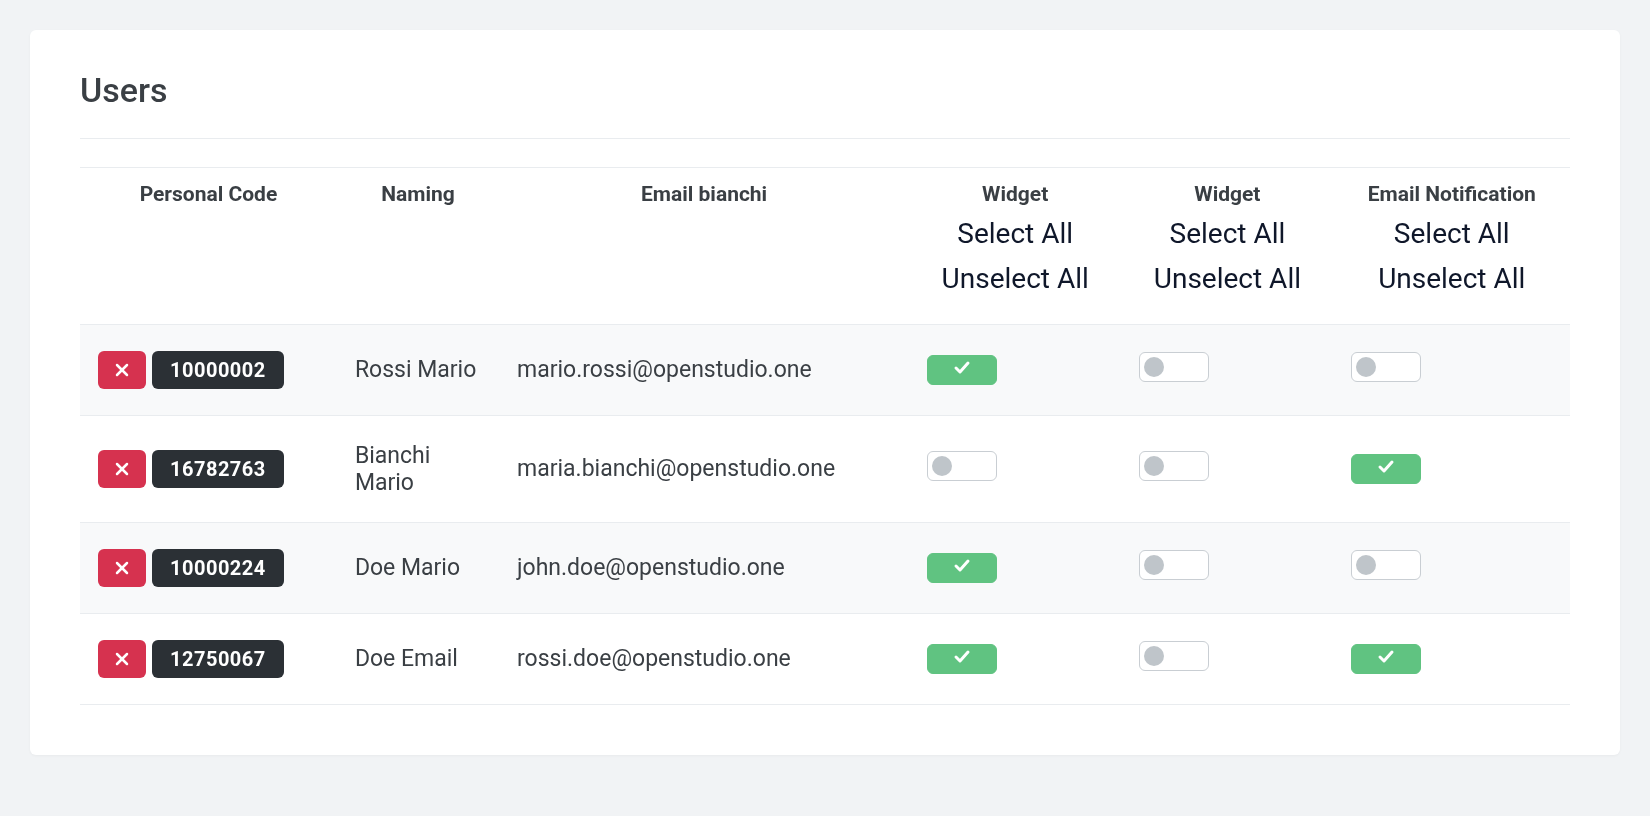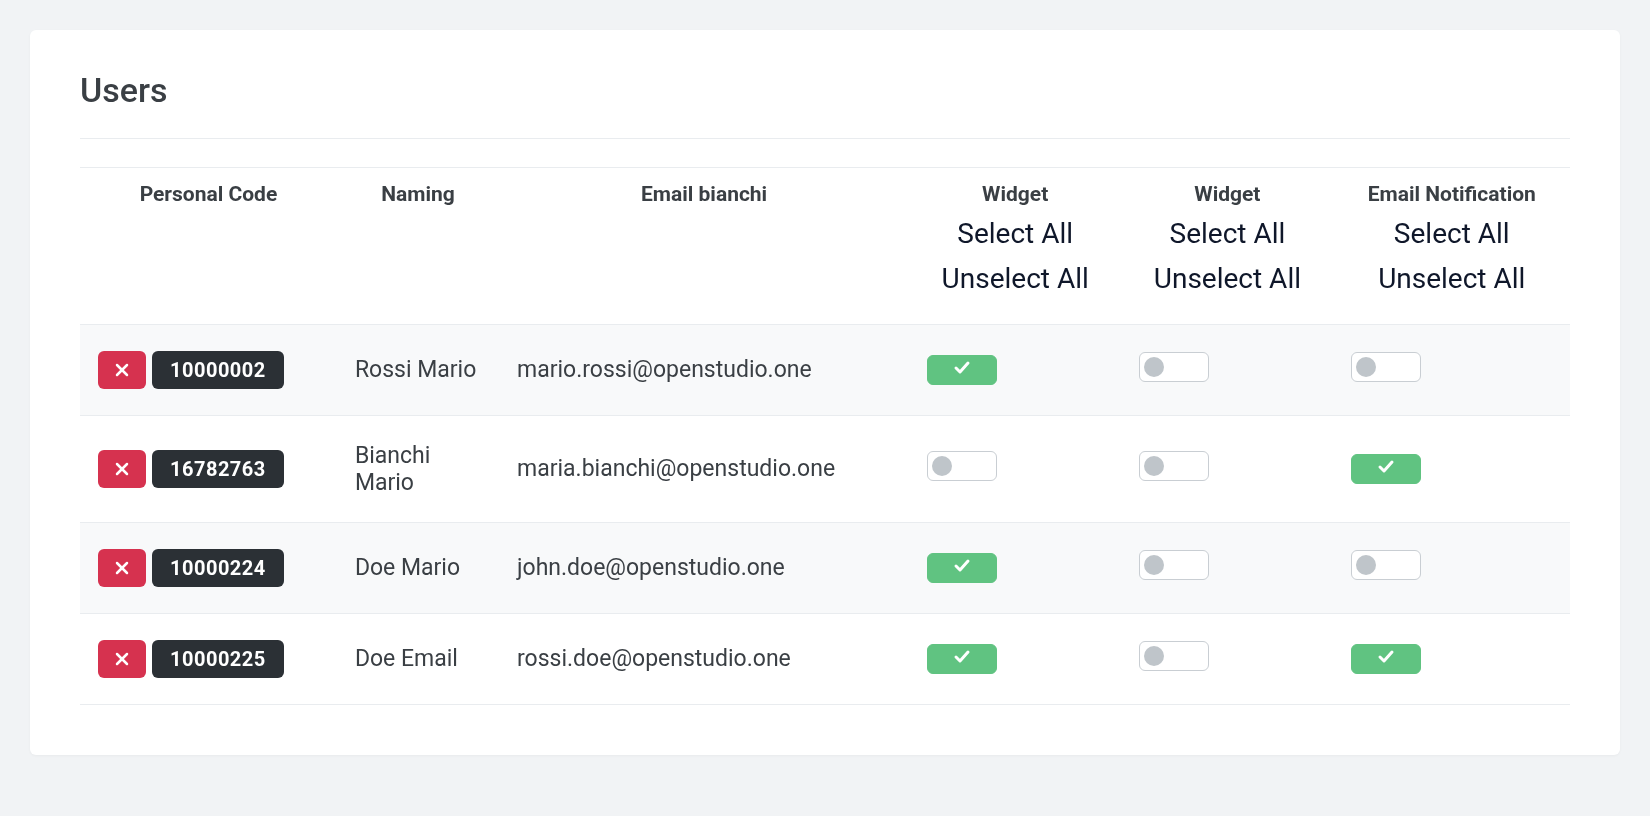--- a/index.html
+++ b/index.html
@@ -218,21 +218,21 @@
             </span></td>
           <td><span class="toggle off"><span class="knob"></span></span></td>
           <td><span class="toggle off"><span class="knob"></span></span></td>
         </tr>
         <tr>
           <td class="code-cell"><span class="btn-remove">
               <span><svg viewBox="0 0 14 14" fill="none" stroke="#fff" stroke-width="2.5" stroke-linecap="round">
                   <line x1="2" y1="2" x2="12" y2="12"></line>
                   <line x1="12" y1="2" x2="2" y2="12"></line>
                 </svg></span>
-            </span><span class="code-badge">10000225</span></td>
+            </span><span class="code-badge">12750067</span></td>
           <td class="naming-cell">Doe Email</td>
           <td>rossi.doe@openstudio.one</td>
           <td><span class="toggle on">
               <span><svg viewBox="0 0 20 20" fill="none" stroke="#fff" stroke-width="3" stroke-linecap="round" stroke-linejoin="round">
                   <polyline points="4,11 8,15 16,6"></polyline>
                 </svg></span>
             </span></td>
           <td><span class="toggle off"><span class="knob"></span></span></td>
           <td><span class="toggle on">
               <span><svg viewBox="0 0 20 20" fill="none" stroke="#fff" stroke-width="3" stroke-linecap="round" stroke-linejoin="round">

